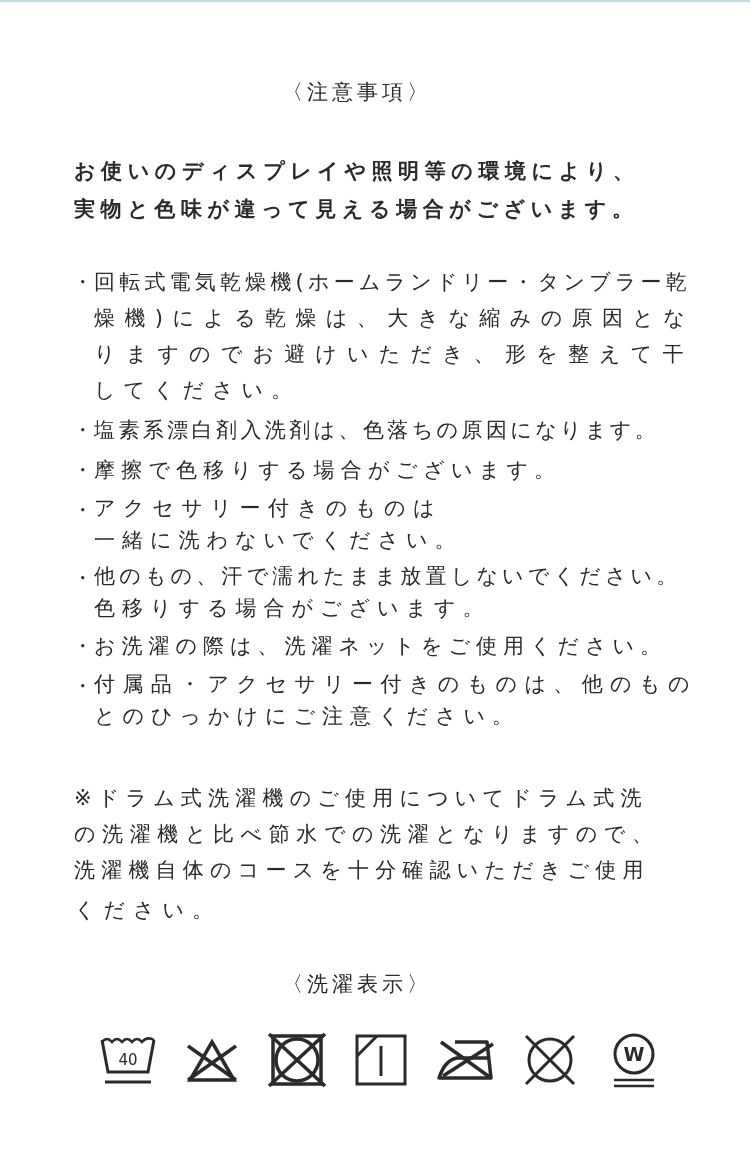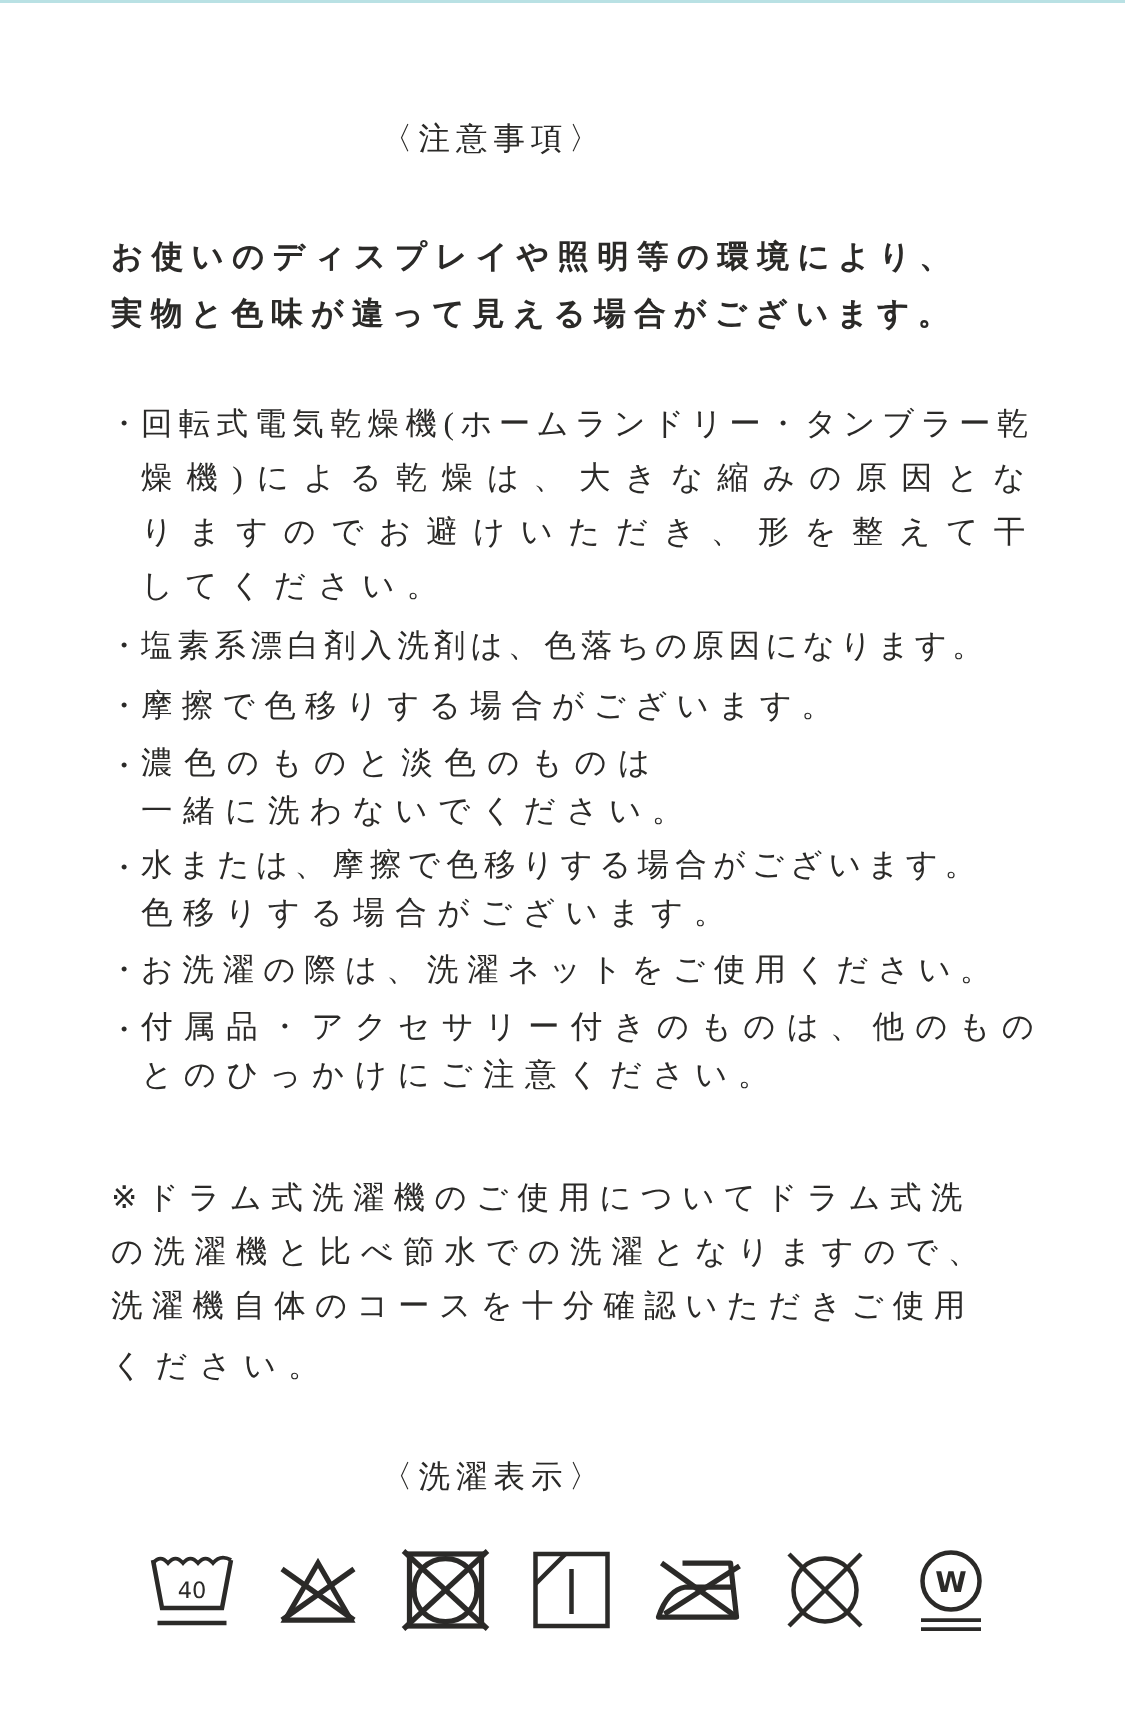--- a/index.html
+++ b/index.html
@@ -4,33 +4,33 @@
 <style>
   html, body { margin: 0; padding: 0; background: #ffffff; }
   body {
     width: 750px; height: 1150px; position: relative; overflow: hidden;
     font-family: "DejaVu Sans", "Liberation Sans", sans-serif;
     color: #2b2a28;
   }
   .topline { position: absolute; left: 0; top: 0; width: 750px; height: 2px; background: #b9e1e4; }
   .heading {
     position: absolute; left: 0; width: 658px; text-align: center;
-    font-size: 21px; letter-spacing: 4px; line-height: 28px;
+    font-size: 21px; letter-spacing: 4px; line-height: 28px; padding-left: 28px;
   }
   .intro {
     position: absolute; left: 74px; top: 152px; width: 640px;
     font-size: 21px; letter-spacing: 5.6px; line-height: 38px; white-space: nowrap; font-weight: bold;
   }
   .notes { position: absolute; left: 72px; top: 264px; width: 640px; }
   .note {
     display: flex; font-size: 21px; line-height: 36px; letter-spacing: 4.8px;
     margin-bottom: 4px;
   }
   .note .dot { width: 22px; flex: 0 0 22px; text-align: left; letter-spacing: 0; }
-  .note .lines { display: block; font-family: Liberation Serif, serif; }
+  .note .lines { display: block; }
   .note .line { display: block; white-space: nowrap; }
   .drum {
     position: absolute; left: 74px; top: 780px; width: 640px;
     font-size: 21px; letter-spacing: 6.2px; line-height: 36px;
   }
   .drum .line { display: block; white-space: nowrap; }
   .drum .line.last { margin-top: 4px; }
   .icons {
     position: absolute; left: 98px; top: 1030px; width: 566px; height: 60px;
     display: flex; justify-content: space-between; align-items: flex-start;
@@ -68,28 +68,28 @@
   </div>
   <div class="note">
     <span class="dot">・</span>
     <span class="lines">
       <span class="line" style="letter-spacing:6.2px">摩擦で色移りする場合がございます。</span>
     </span>
   </div>
   <div class="note">
     <span class="dot">・</span>
     <span class="lines" style="line-height:32px">
-      <span class="line" style="letter-spacing:7.6px">濃色のものと淡色のものは</span>
+      <span class="line" style="letter-spacing:7.6px">アクセサリー付きのものは</span>
       <span class="line" style="letter-spacing:7px">一緒に洗わないでください。</span>
     </span>
   </div>
   <div class="note">
     <span class="dot">・</span>
     <span class="lines" style="line-height:32px">
-      <span class="line" style="letter-spacing:4.2px">水または、摩擦で色移りする場合がございます。</span>
+      <span class="line" style="letter-spacing:4.2px">他のもの、汗で濡れたまま放置しないでください。</span>
       <span class="line" style="letter-spacing:7px">色移りする場合がございます。</span>
     </span>
   </div>
   <div class="note">
     <span class="dot">・</span>
     <span class="lines">
       <span class="line" style="letter-spacing:6px">お洗濯の際は、洗濯ネットをご使用ください。</span>
     </span>
   </div>
   <div class="note">

